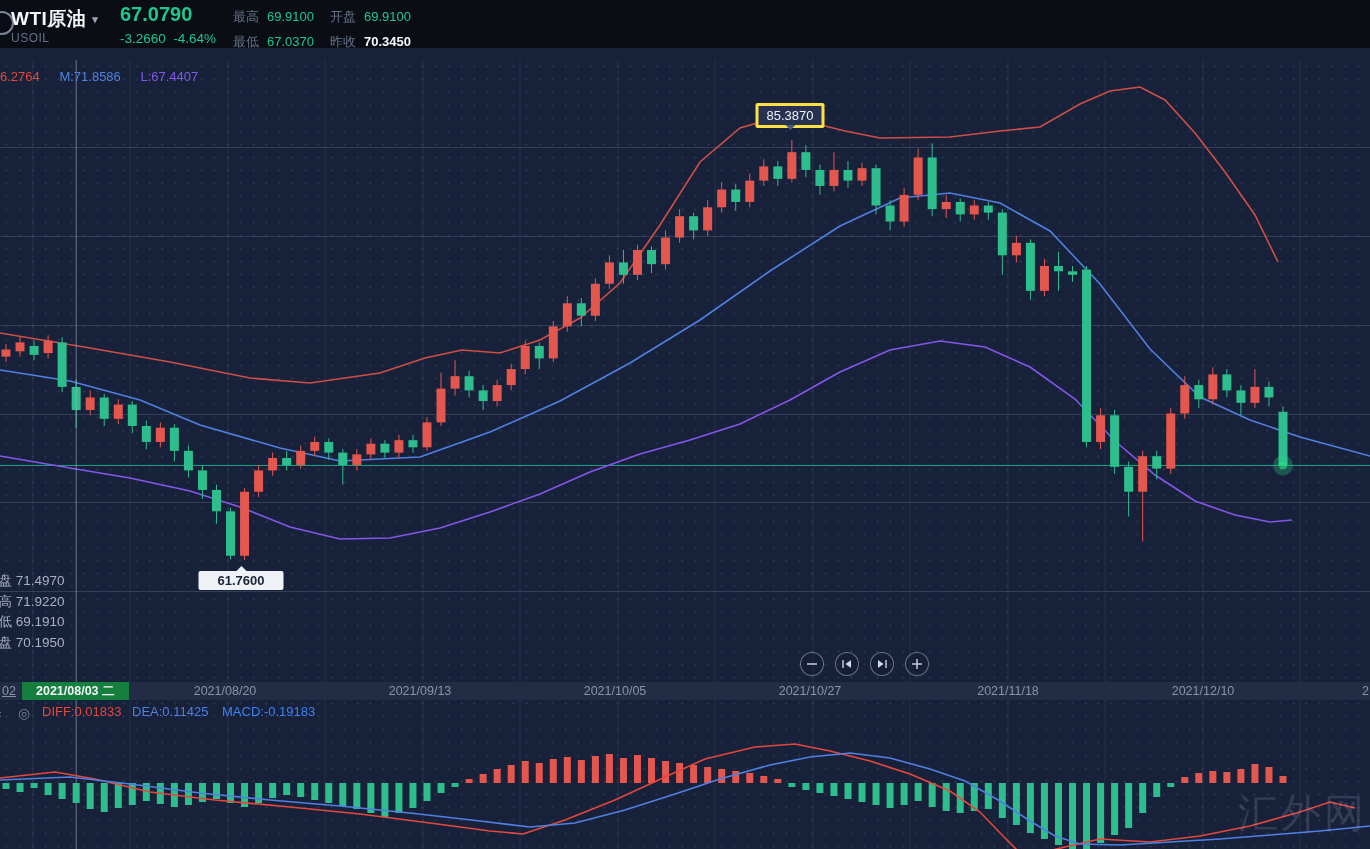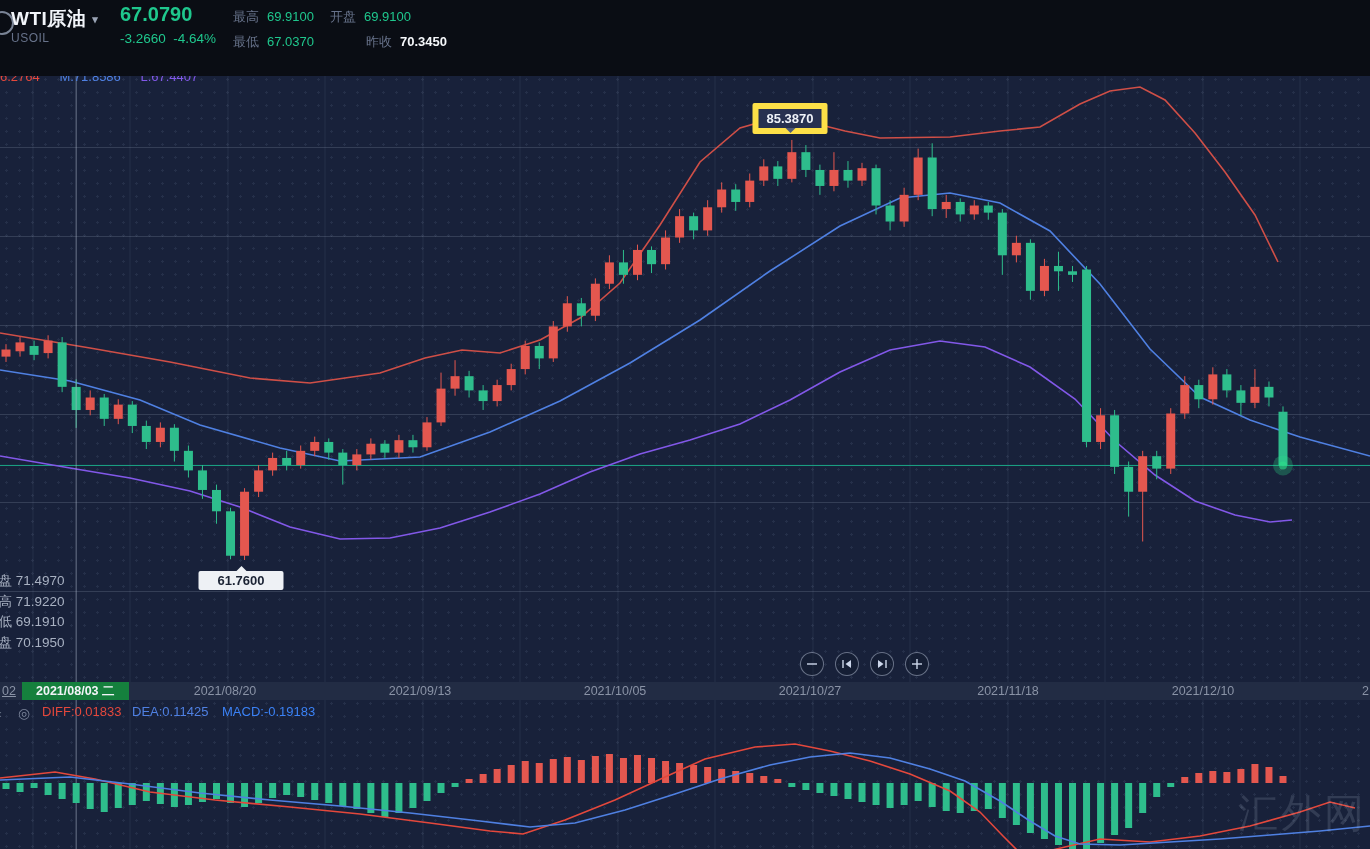--- a/index.html
+++ b/index.html
@@ -2,37 +2,37 @@
 <html><head>
 <meta charset="utf-8">
 <style>
   html,body{margin:0;padding:0;background:#141b2d;font-family:"Liberation Sans",sans-serif;}
   #stage{position:relative;width:1370px;height:849px;overflow:hidden;background:#18213a;}
   .dots{position:absolute;left:0;top:60px;width:1370px;height:789px;z-index:0;
     background-image:radial-gradient(rgba(125,145,180,0.13) 1px,transparent 1.4px);
     background-size:13px 13px;}
   #chart-svg{position:absolute;left:0;top:0;z-index:1;}
   
-  .header{position:absolute;left:0;top:0;width:1370px;height:76px;background:#0a0d14;z-index:5;}
+  .header{position:absolute;left:0;top:0;width:1370px;height:48px;background:#0a0d14;z-index:5;}
   .sym-icon{position:absolute;left:-10px;top:11px;width:20px;height:20px;border:2px solid #7a8496;border-radius:50%;}
   .title{position:absolute;left:11px;top:6px;font-size:19px;font-weight:700;color:#f2f5fa;letter-spacing:.5px;}
   .caret{display:inline-block;margin-left:6px;font-size:11px;color:#9aa3b5;vertical-align:2px;}
   .code{position:absolute;left:11px;top:31px;font-size:12px;color:#67728a;letter-spacing:.5px;}
   .price{position:absolute;left:120px;top:3px;font-size:20px;font-weight:700;color:#1fc78d;}
   .change{position:absolute;left:120px;top:31px;font-size:13.5px;color:#1fc78d;}
   .stat{position:absolute;font-size:13px;}
   .stat .lbl{color:#67728a;margin-right:8px;}
   .stat .val[data-color="green"]{color:#1fc78d;}
   .stat .val[data-color="white"]{color:#f5f7fa;font-weight:700;}
   
   .boll-row{position:absolute;left:0;top:69px;z-index:4;font-size:13px;white-space:nowrap;}
   .boll-u{color:#e4483c;margin-top:6px;} .boll-m{color:#4f80e2;margin-left:16px;} .boll-l{color:#8258e8;margin-left:16px;}
   
   .marker-high{position:absolute;top:103px;left:790px;transform:translateX(-50%);z-index:4;
-    background:#273150;border:6px solid #fde047;color:#eef2f8;font-size:13px;font-weight:700;
+    background:#273150;border:3px solid #fde047;color:#eef2f8;font-size:13px;font-weight:400;
     padding:2px 8px;border-radius:2px;}
   .marker-high:after{content:"";position:absolute;left:50%;bottom:-5px;margin-left:-5px;
     border-left:5px solid transparent;border-right:5px solid transparent;border-top:5px solid #4d5a7a;}
   .marker-low{position:absolute;top:571px;left:241px;transform:translateX(-50%);z-index:4;
     background:#eef1f5;color:#1b2334;font-size:13px;font-weight:700;padding:2px 19px;border-radius:2px;}
   .marker-low:before{content:"";position:absolute;left:50%;top:-5px;margin-left:-5px;
     border-left:5px solid transparent;border-right:5px solid transparent;border-bottom:5px solid #eef1f5;}
   
   .xh-tip{position:absolute;left:-15px;top:571px;z-index:4;font-size:13.5px;color:#a8b1c2;line-height:20.5px;white-space:pre;}
   
@@ -379,21 +379,21 @@
 
   <div class="header">
     <span class="sym-icon"></span>
     <div class="title"><span>WTI原油</span><span class="caret">▾</span></div>
     <div class="code">USOIL</div>
     <div class="price">67.0790</div>
     <div class="change"><span>-3.2660</span>&nbsp;&nbsp;<span>-4.64%</span></div>
     <div class="stat" style="left:233px;top:8px;"><span class="lbl">最高</span><span class="val" data-color="green">69.9100</span></div>
     <div class="stat" style="left:330px;top:8px;"><span class="lbl">开盘</span><span class="val" data-color="green">69.9100</span></div>
     <div class="stat" style="left:233px;top:33px;"><span class="lbl">最低</span><span class="val" data-color="green">67.0370</span></div>
-    <div class="stat" style="left:330px;top:33px;margin-left:36px;"><span class="lbl">昨收</span><span class="val" data-color="white">70.3450</span></div>
+    <div class="stat" style="left:330px;top:33px;"><span class="lbl">昨收</span><span class="val" data-color="white">70.3450</span></div>
   </div>
 
   <div class="boll-row">
     <span class="boll-u">6.2764</span>
     <span class="boll-m">M:71.8586</span>
     <span class="boll-l">L:67.4407</span>
   </div>
 
   <div class="marker-high">85.3870</div>
   <div class="marker-low">61.7600</div>

